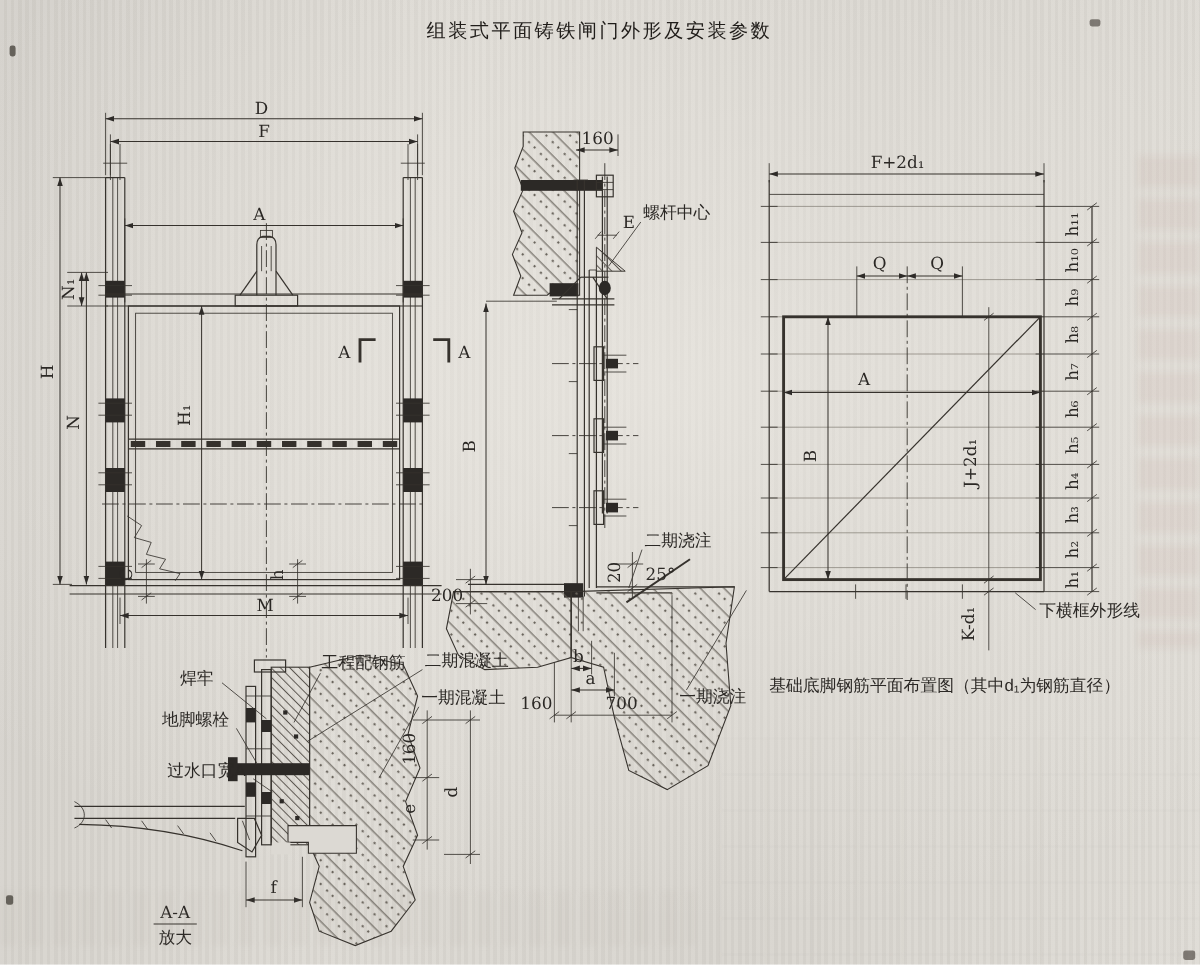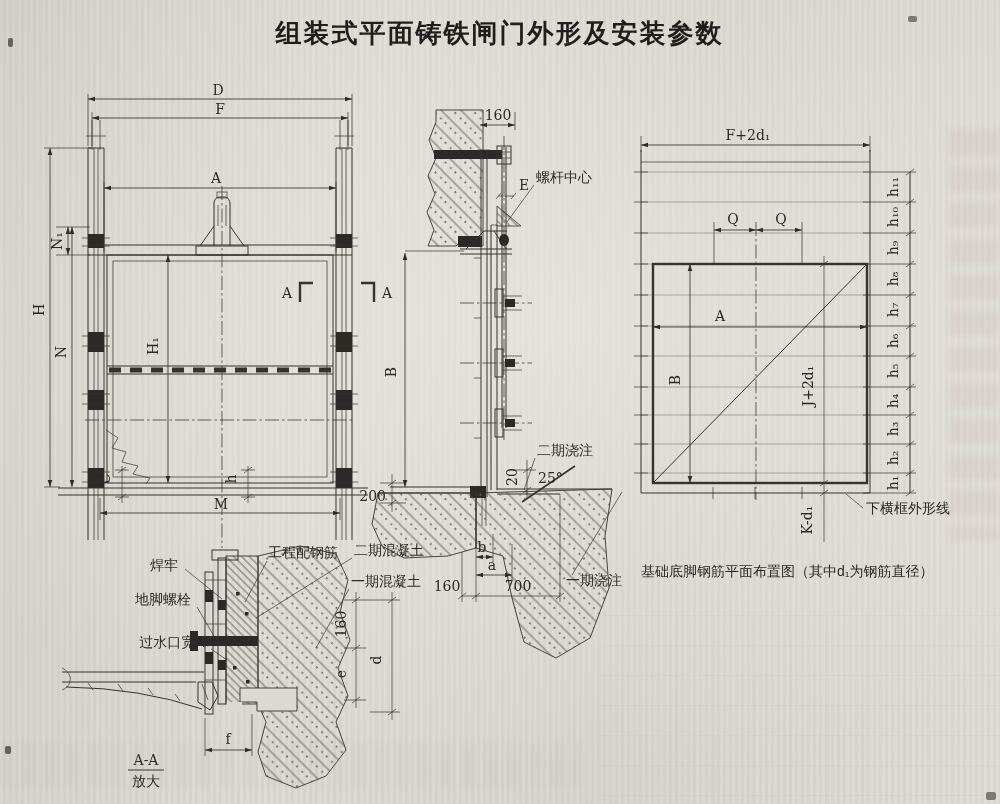--- a/index.html
+++ b/index.html
@@ -6,21 +6,21 @@
   .page{
     position:relative;width:1000px;height:804px;overflow:hidden;
     background:
       radial-gradient(120% 90% at 55% 40%, rgba(240,237,231,.55), rgba(240,237,231,0) 62%),
       repeating-linear-gradient(90deg, rgba(255,255,255,.05) 0 3px, rgba(120,115,108,.05) 3px 6px),
       linear-gradient(100deg,#d3d0ca,#dcd9d3 35%,#d7d4ce 65%,#dedbd5);
     font-family:"Liberation Sans",sans-serif;
   }
   .title{
     position:absolute;top:16px;left:0;right:1px;text-align:center;
-    font-size:26px;font-weight:bold;letter-spacing:2px;color:#201d1a;
+    font-size:16px;font-weight:normal;letter-spacing:2px;color:#201d1a;
     font-family:"Liberation Sans",sans-serif;
   }
   svg{position:absolute;left:0;top:0;}
   svg text{stroke:none;}
   .ts{font-family:"DejaVu Serif","DejaVu Sans",serif;fill:#2b2825;font-size:14px;}
   .tc{font-family:"Liberation Sans",sans-serif;fill:#2b2825;font-size:14px;}
   .paper{fill:#dcd9d3;}
   .ln{stroke:#36322d;fill:none;stroke-width:1;}
   .thin{stroke:#36322d;fill:none;stroke-width:.7;}
   .med{stroke:#36322d;fill:none;stroke-width:1.6;}

